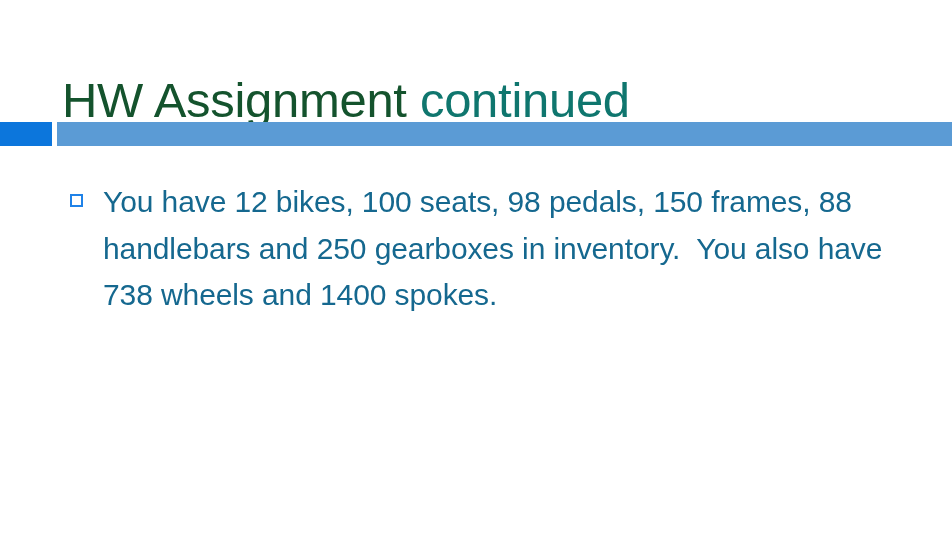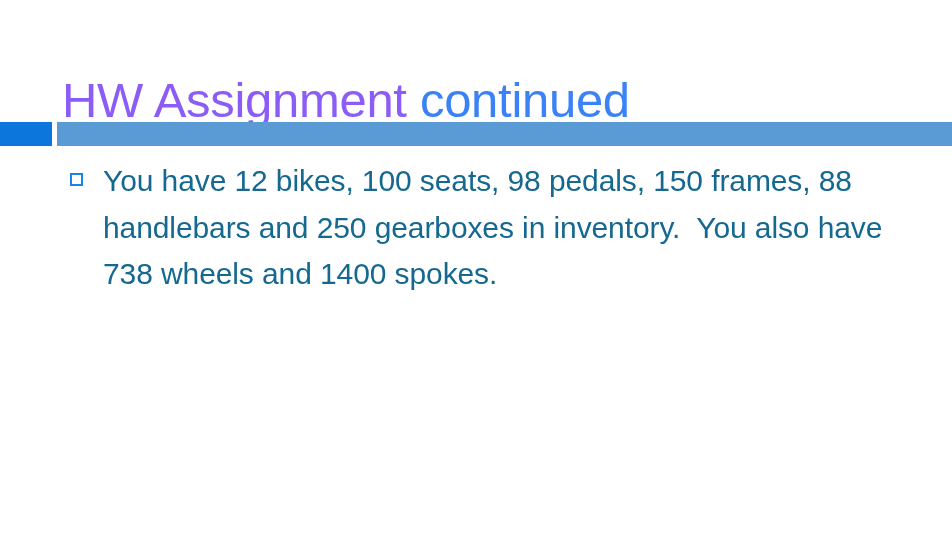--- a/index.html
+++ b/index.html
@@ -29,24 +29,24 @@
     top: 36px;
     width: 860px;
     height: 64px;
     font-size: 49px;
     line-height: 62px;
     letter-spacing: -0.3px;
     white-space: nowrap;
     font-weight: 400;
   }
   .title-red {
-    color: #8b5cf6;
+    color: #14532d;
   }
   .title-blue {
-    color: #3b82f6;
+    color: #0f766e;
   }
 
   
   .divider {
     position: absolute;
     left: 0;
     top: 122px;
     width: 952px;
     height: 24px;
   }
@@ -64,21 +64,21 @@
     top: 0;
     width: 895px;
     height: 24px;
     background: #5B9BD5;
   }
 
   
   .body-content {
     position: absolute;
     left: 0;
-    top: 158px;
+    top: 179px;
     width: 952px;
   }
 
   .bullet-row {
     position: relative;
     padding-left: 103px;
     padding-right: 40px;
     margin-bottom: 11px;
   }
 

